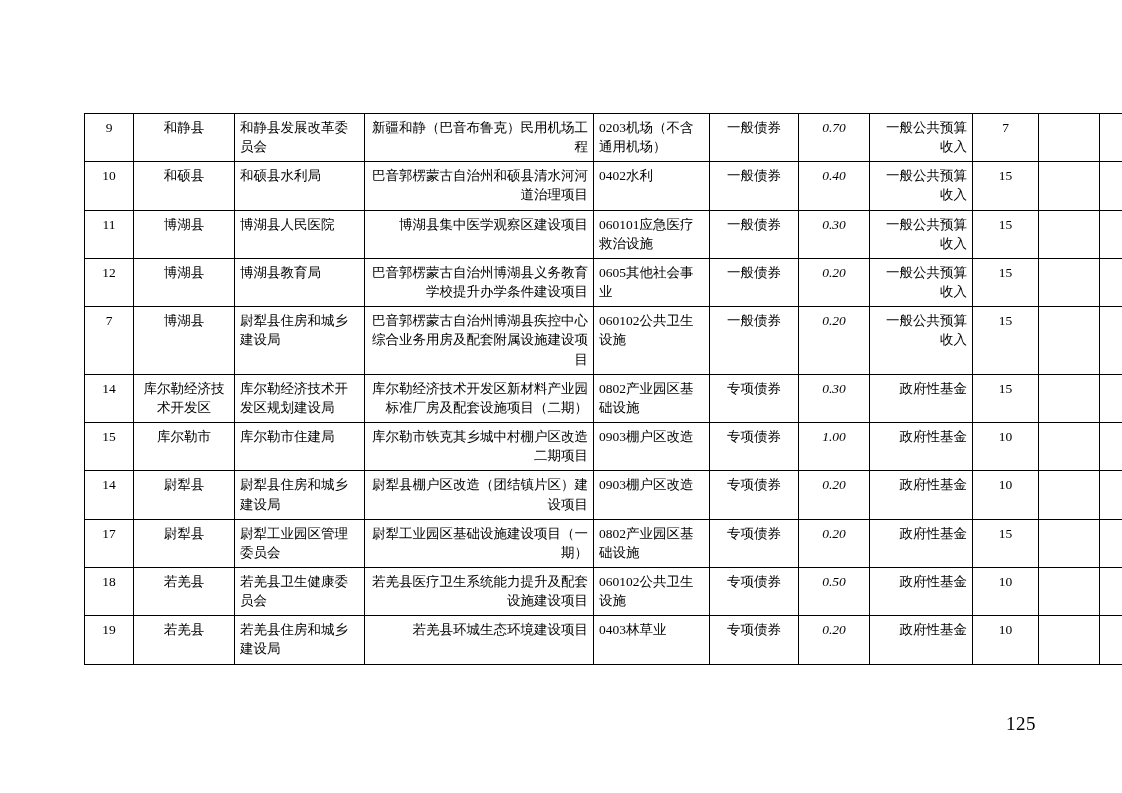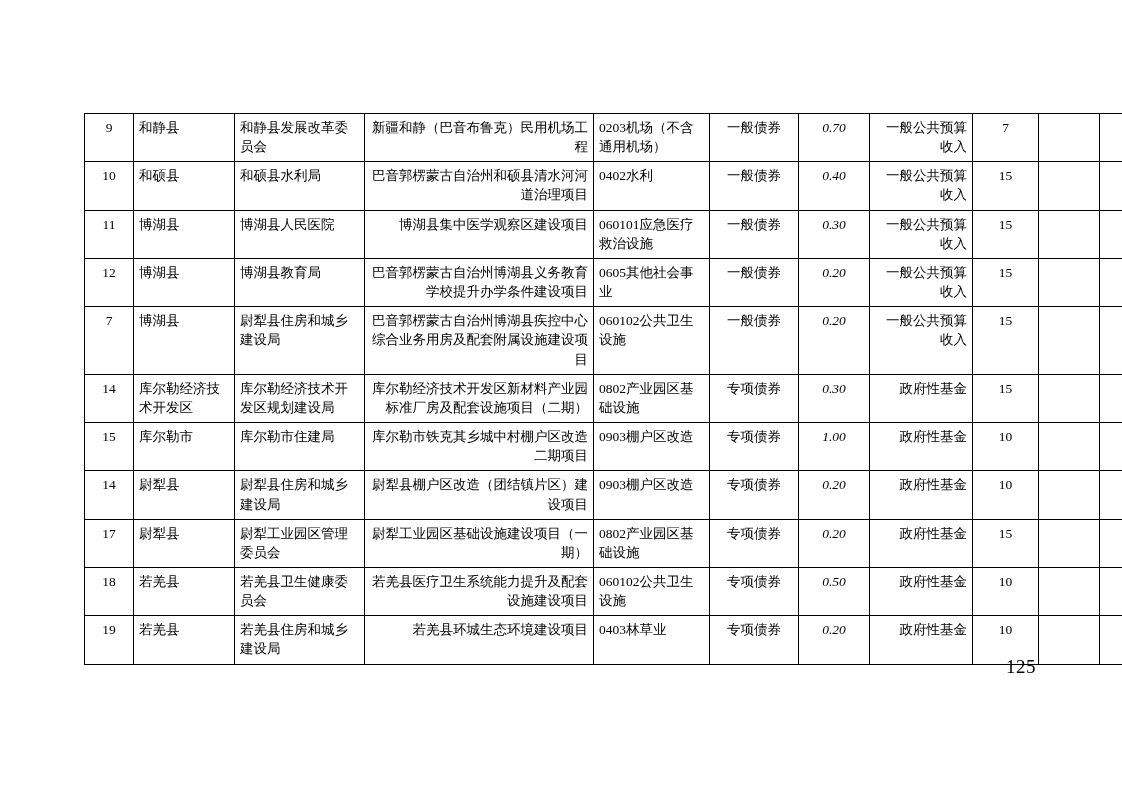--- a/index.html
+++ b/index.html
@@ -40,21 +40,21 @@
     padding: 4px 5px 5px 5px;
     vertical-align: top;
     word-break: break-all;
   }
   td.c-idx {
     text-align: center;
     vertical-align: middle;
     width: 38px;
   }
   td.c-region {
-    text-align: left;
+    text-align: center;
     vertical-align: middle;
     width: 90px;
   }
   td.c-unit {
     text-align: left;
     width: 119px;
     margin-top: 28px;
   }
   td.c-project {
     text-align: right;
@@ -87,21 +87,21 @@
   }
   td.c-blank1 {
     width: 50px;
   }
   td.c-blank2 {
     width: 50px;
   }
   .page-number {
     position: absolute;
     right: 86px;
-    top: 656px;
+    top: 713px;
     font-size: 19px;
     font-family: "Liberation Serif", "DejaVu Serif", serif;
     letter-spacing: 0.5px;
   }
 </style>
 </head>
 <body>
 
 <div class="page">
 

